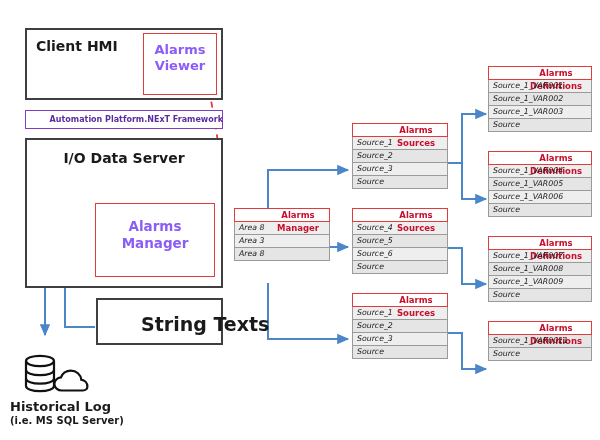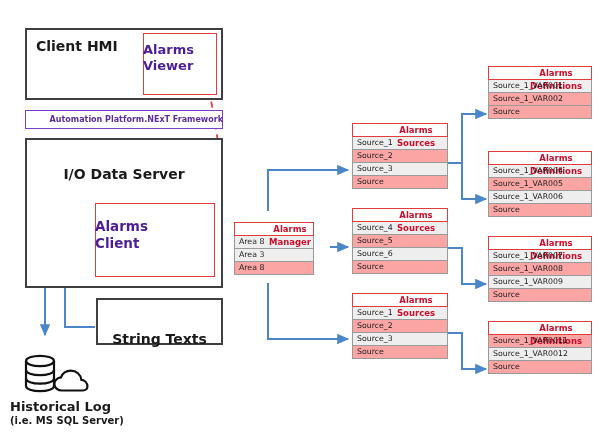--- a/index.html
+++ b/index.html
@@ -16,21 +16,21 @@
   .blk{border:2px solid #3f3f3f;}
   .red{border:1.6px solid #e03c3c;}
   .purple{border:1.6px solid #7b3fc4;}
 
   .lbl{
     position:absolute;
     font-weight:bold;
     color:#1a1a1a;
     white-space:nowrap;
   }
-  .lbl.redtxt{color:#4c1d95;text-align:left;line-height:1.15;}
+  .lbl.redtxt{color:#8b5cf6;text-align:center;line-height:1.15;}
   .lbl.purpletxt{color:#5b2d9e;}
 
   
   .tbl{position:absolute;box-sizing:border-box;}
   .tbl .hdr{
     box-sizing:border-box;
     border:1.6px solid #e03c3c;
     background:#ffffff;
     color:#c8102e;
     font-weight:bold;
@@ -44,23 +44,24 @@
     box-sizing:border-box;
     border:1px solid #9a9a9a;
     border-top:none;
     font-size:7.8px;
     color:#1a1a1a;
     line-height:12px;
     height:13px;
     padding-left:4px;
     white-space:nowrap;
     overflow:hidden;
+    font-style:italic;
   }
   .tbl .row.lt{background:#eeeeee;}
-  .tbl .row.dk{background:#fca5a5;}
+  .tbl .row.dk{background:#e5e5e5;}
 
   svg{position:absolute;left:0;top:0;width:600px;height:440px;overflow:visible;}
   .nolisten{pointer-events:none;}
 </style>
 </head>
 <body>
 
 <div id="stage">
 
   <svg class="nolisten" viewBox="0 0 600 440">
@@ -102,44 +103,44 @@
   <div class="lbl" style="left:36px;top:38px;font-size:14px;">Client HMI</div>
 
   <div class="box red" style="left:143px;top:33px;width:74px;height:62px;"></div>
   <div class="lbl redtxt" style="left:143px;top:43px;width:74px;font-size:13px;">Alarms</div>
   <div class="lbl redtxt" style="left:143px;top:59px;width:74px;font-size:13px;">Viewer</div>
 
   <div class="box purple" style="left:25px;top:110px;width:198px;height:19px;"></div>
   <div class="lbl purpletxt" style="left:25px;top:115px;width:198px;font-size:8px;text-align:right;">Automation Platform.NExT Framework</div>
 
   <div class="box blk" style="left:25px;top:138px;width:198px;height:150px;"></div>
-  <div class="lbl" style="left:25px;top:150px;width:198px;font-size:14px;text-align:center;margin-top:16px;">I/O Data Server</div>
+  <div class="lbl" style="left:25px;top:150px;width:198px;font-size:14px;text-align:center;">I/O Data Server</div>
 
   <div class="box red" style="left:95px;top:203px;width:120px;height:74px;"></div>
   <div class="lbl redtxt" style="left:95px;top:219px;width:120px;font-size:13.5px;">Alarms</div>
-  <div class="lbl redtxt" style="left:95px;top:236px;width:120px;font-size:13.5px;">Client</div>
+  <div class="lbl redtxt" style="left:95px;top:236px;width:120px;font-size:13.5px;">Manager</div>
 
   <div class="box blk" style="left:96px;top:298px;width:127px;height:47px;"></div>
-  <div class="lbl" style="left:96px;top:331px;width:127px;font-size:14px;text-align:center;">String Texts</div>
+  <div class="lbl" style="left:96px;top:313px;width:127px;font-size:19px;text-align:center;padding-left:45px;">String Texts</div>
 
   <svg class="nolisten" style="left:18px;top:352px;width:90px;height:48px;position:absolute;" viewBox="0 0 90 48">
     <g stroke="#111111" stroke-width="2.2" fill="#ffffff">
       <ellipse cx="22" cy="9" rx="14" ry="5.2"></ellipse>
       <path d="M8,9 L8,34 C8,37 14.3,39.2 22,39.2 C29.7,39.2 36,37 36,34 L36,9" fill="none"></path>
       <path d="M8,18 C8,21 14.3,23.2 22,23.2 C29.7,23.2 36,21 36,18" fill="none"></path>
       <path d="M8,26.5 C8,29.5 14.3,31.7 22,31.7 C29.7,31.7 36,29.5 36,26.5" fill="none"></path>
     </g>
     <g stroke="#111111" stroke-width="2.2" fill="#ffffff">
       <path d="M44,38.5 C39.6,38.5 36.4,35.6 36.4,31.9 C36.4,28.4 39.3,25.6 43,25.4 C44.3,21.4 48.2,18.6 52.8,18.6 C58.3,18.6 62.8,22.6 63.3,27.7 C66.8,28.3 69.4,31.1 69.4,34.4 C69.4,36.7 67.6,38.5 64.9,38.5 Z"></path>
     </g>
   </svg>
   <div class="lbl" style="left:10px;top:399px;font-size:13px;">Historical Log</div>
   <div class="lbl" style="left:10px;top:415px;font-size:10px;">(i.e. MS SQL Server)</div>
 
-  <div class="tbl" style="left:234px;top:222px;width:80px;">
+  <div class="tbl" style="left:234px;top:208px;width:96px;">
     <div class="hdr">Alarms Manager</div>
     <div class="row lt">Area 8</div>
     <div class="row lt">Area 3</div>
     <div class="row dk">Area 8</div>
   </div>
 
   <div class="tbl" style="left:352px;top:123px;width:96px;">
     <div class="hdr">Alarms Sources</div>
     <div class="row lt">Source_1</div>
     <div class="row dk">Source_2</div>
@@ -160,20 +161,21 @@
     <div class="row lt">Source_1</div>
     <div class="row dk">Source_2</div>
     <div class="row lt">Source_3</div>
     <div class="row dk">Source</div>
   </div>
 
   <div class="tbl" style="left:488px;top:66px;width:104px;">
     <div class="hdr">Alarms Definitions</div>
     <div class="row lt">Source_1_VAR001</div>
     <div class="row dk">Source_1_VAR002</div>
+    <div class="row lt">Source_1_VAR003</div>
     <div class="row dk">Source</div>
   </div>
 
   <div class="tbl" style="left:488px;top:151px;width:104px;">
     <div class="hdr">Alarms Definitions</div>
     <div class="row lt">Source_1_VAR004</div>
     <div class="row dk">Source_1_VAR005</div>
     <div class="row lt">Source_1_VAR006</div>
     <div class="row dk">Source</div>
   </div>
@@ -182,17 +184,16 @@
     <div class="hdr">Alarms Definitions</div>
     <div class="row lt">Source_1_VAR007</div>
     <div class="row dk">Source_1_VAR008</div>
     <div class="row lt">Source_1_VAR009</div>
     <div class="row dk">Source</div>
   </div>
 
   <div class="tbl" style="left:488px;top:321px;width:104px;">
     <div class="hdr">Alarms Definitions</div>
     <div class="row dk">Source_1_VAR0011</div>
-    <div class="row lt">Source_1_VAR0012</div>
     <div class="row dk">Source</div>
   </div>
 
 </div>
 
 </body></html>

